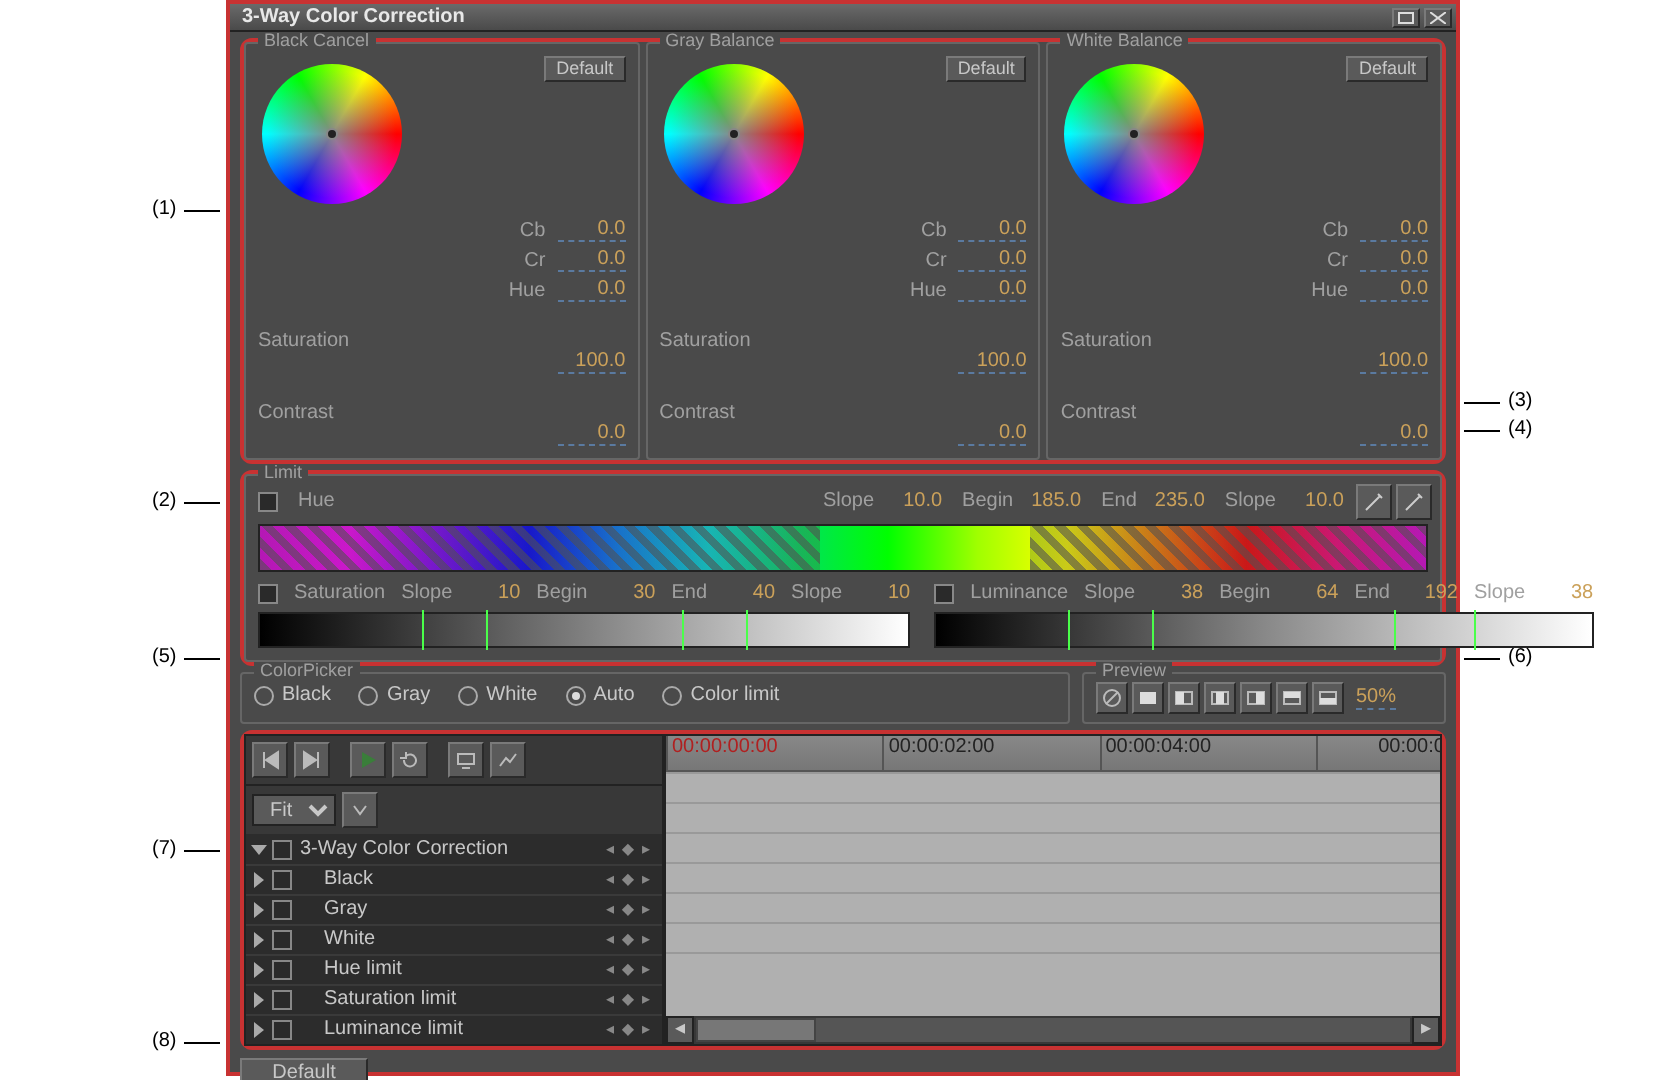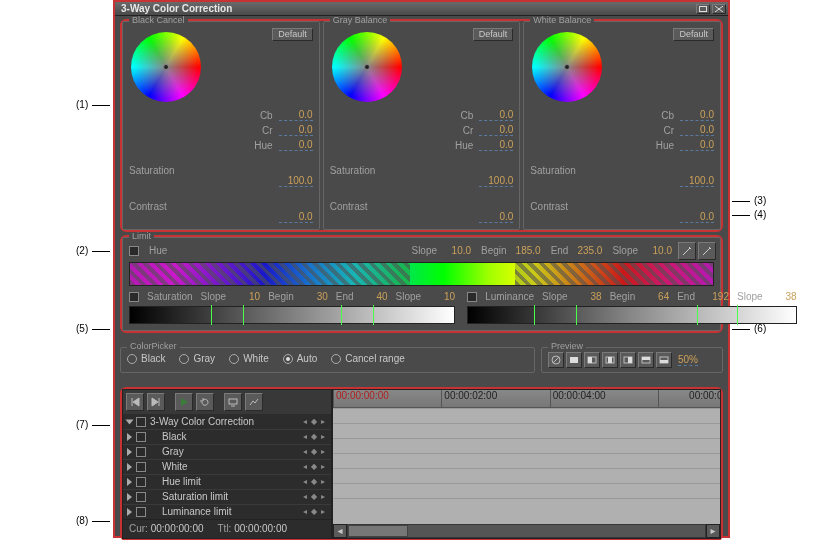--- a/index.html
+++ b/index.html
@@ -66,21 +66,21 @@
   .huebar{height:24px;margin:6px 0;background:linear-gradient(90deg,#e000e0,#ff00ff,#8000ff,#0000ff,#0080ff,#00e0e0,#00e060,#00ff00,#a0ff00,#ffff00,#ff8000,#ff0000,#ff0080,#e000e0);position:relative;border:1px solid #222;}
   .huebar .mask{position:absolute;top:0;bottom:0;background:repeating-linear-gradient(45deg,rgba(80,80,80,0.7) 0 4px,rgba(80,80,80,0.3) 4px 8px);}
   .sl-row{display:flex;gap:12px;}
   .sl-half{flex:1;}
   .sl-half .labels{display:flex;align-items:center;gap:8px;margin-bottom:4px;}
   .grad{height:18px;border:1px solid #222;position:relative;}
   .grad.sat{background:linear-gradient(90deg,#000,#fff);}
   .grad.lum{background:linear-gradient(90deg,#000,#888,#fff);}
   .grad .mark{position:absolute;top:-2px;bottom:-2px;width:1px;background:#4aff4a;}
   
-  .cp-row{display:flex;gap:6px;margin:14px 5px;}
+  .cp-row{display:flex;gap:6px;margin:3px 5px;}
   .cp{flex:1;border:1px solid var(--line);border-radius:2px;padding:6px 6px;position:relative;}
   .cp .legend, .pv .legend{position:absolute;top:-6px;left:6px;background:var(--panel);padding:0 3px;color:var(--text-dim);font-size:9px;}
   .cp .radios{display:flex;gap:14px;align-items:center;}
   .cp .radios label{display:inline-flex;align-items:center;gap:4px;cursor:pointer;}
   .pv{width:182px;border:1px solid var(--line);border-radius:2px;padding:4px 6px;position:relative;display:flex;align-items:center;gap:2px;}
   .pv .iconbtn{width:16px;height:16px;}
   .pv .pct{margin-left:4px;}
   
   .tl-wrap{display:flex;margin:2px 5px;gap:0;border:2px solid var(--annot-red);border-radius:6px;}
   .tl-left{width:210px;background:var(--panel-darker);border:1px solid #222;}
@@ -407,21 +407,21 @@
           <label>
             <span class="radio"></span>
             <span>White</span>
           </label>
           <label>
             <span class="radio checked"></span>
             <span>Auto</span>
           </label>
           <label>
             <span class="radio"></span>
-            <span>Cancel range</span>
+            <span>Color limit</span>
           </label>
         </div>
     </div>
     <div class="pv">
       <div class="legend">Preview</div>
       <span class="iconbtn">
           <svg width="10" height="10">
             <circle cx="5" cy="5" r="4" fill="none" stroke="#bbb"></circle>
             <path d="M2 8 L8 2" stroke="#bbb"></path>
           </svg>
@@ -493,20 +493,28 @@
         <span class="sep"></span>
         <span class="iconbtn">
             <svg width="10" height="10">
               <rect x="1" y="2" width="8" height="5" fill="none" stroke="#bbb"></rect>
               <path d="M3 9 h4" stroke="#bbb"></path>
             </svg>
           </span>
         <span class="iconbtn">
             <svg width="10" height="10">
               <path d="M1 8 L4 4 L6 6 L9 2" fill="none" stroke="#bbb"></path>
+            </svg>
+          </span>
+      </div>
+      <div class="tl-toolbar" style="border-top:1px solid #222;">
+        <select><option>Fit</option></select>
+        <span class="iconbtn">
+            <svg width="8" height="8">
+              <path d="M1 2 L4 6 L7 2" fill="none" stroke="#bbb"></path>
             </svg>
           </span>
       </div>
       <div class="tree" id="tree">
           <div class="row">
             <span class="tri open"></span>
             <span class="checkbox"></span>
             <span class="name">3-Way Color Correction</span>
             <span class="keybtns">
               <span>◂</span>
@@ -568,24 +576,20 @@
             <span class="tri"></span>
             <span class="checkbox"></span>
             <span class="name">Luminance limit</span>
             <span class="keybtns">
               <span>◂</span>
               <span>◆</span>
               <span>▸</span>
             </span>
           </div>
         </div>
-      <div class="tl-time">
-        <span><span class="label">Cur:</span> <span>00:00:00:00</span></span>
-        <span><span class="label">Ttl:</span> <span>00:00:00:00</span></span>
-      </div>
     </div>
     <div class="tl-right">
       <div class="ruler" id="ruler">
           <span class="tick t0" style="left: 0%;">00:00:00:00</span>
           <span class="tick" style="left: 28%;">00:00:02:00</span>
           <span class="tick" style="left: 56%;">00:00:04:00</span>
           <span class="tick" style="left: 84%; padding-left: 30px;">00:00:06:00</span>
         </div>
       <div class="lanes" id="lanes">
           <div class="lane"></div>

